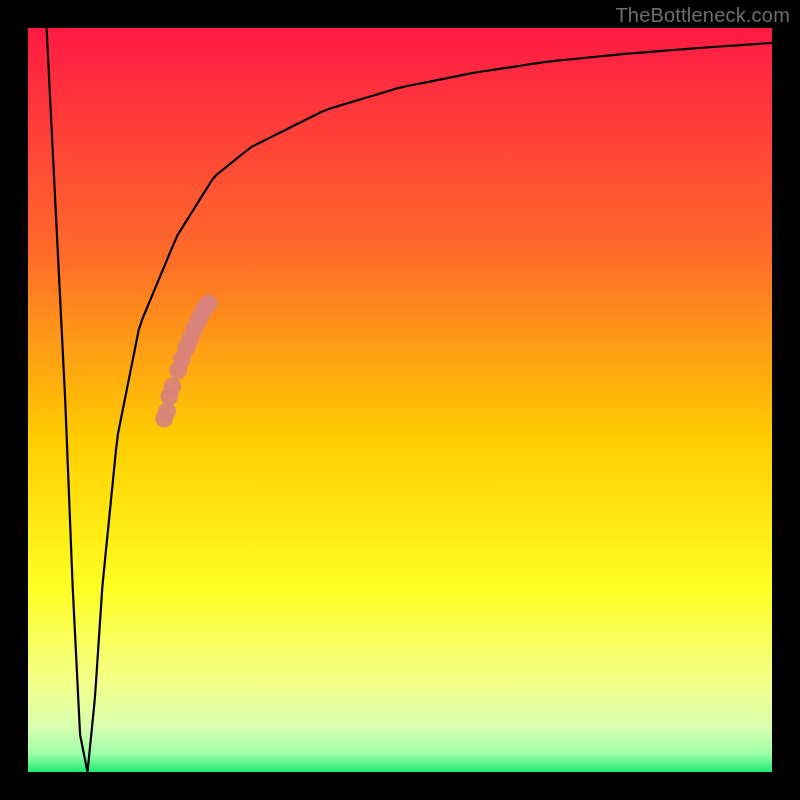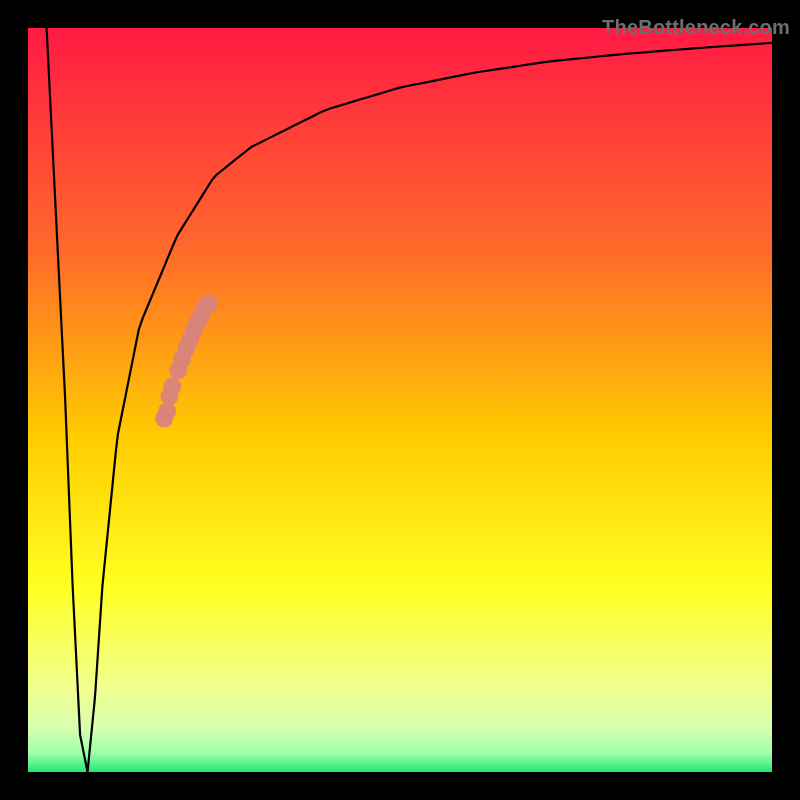--- a/index.html
+++ b/index.html
@@ -21,25 +21,25 @@
   }
   .plot {
     position: absolute;
     left: 0;
     top: 0;
     width: 744px;
     height: 744px;
   }
   .attribution {
     position: absolute;
-    top: 16px;
+    top: 4px;
     right: 10px;
     color: #6e6e6e;
     font-size: 20px;
-    font-weight: 700;
+    font-weight: 400;
     letter-spacing: 0.2px;
   }
   svg {
     display: block;
   }
 </style>
 </head>
 <body>
 
 <div class="frame">

